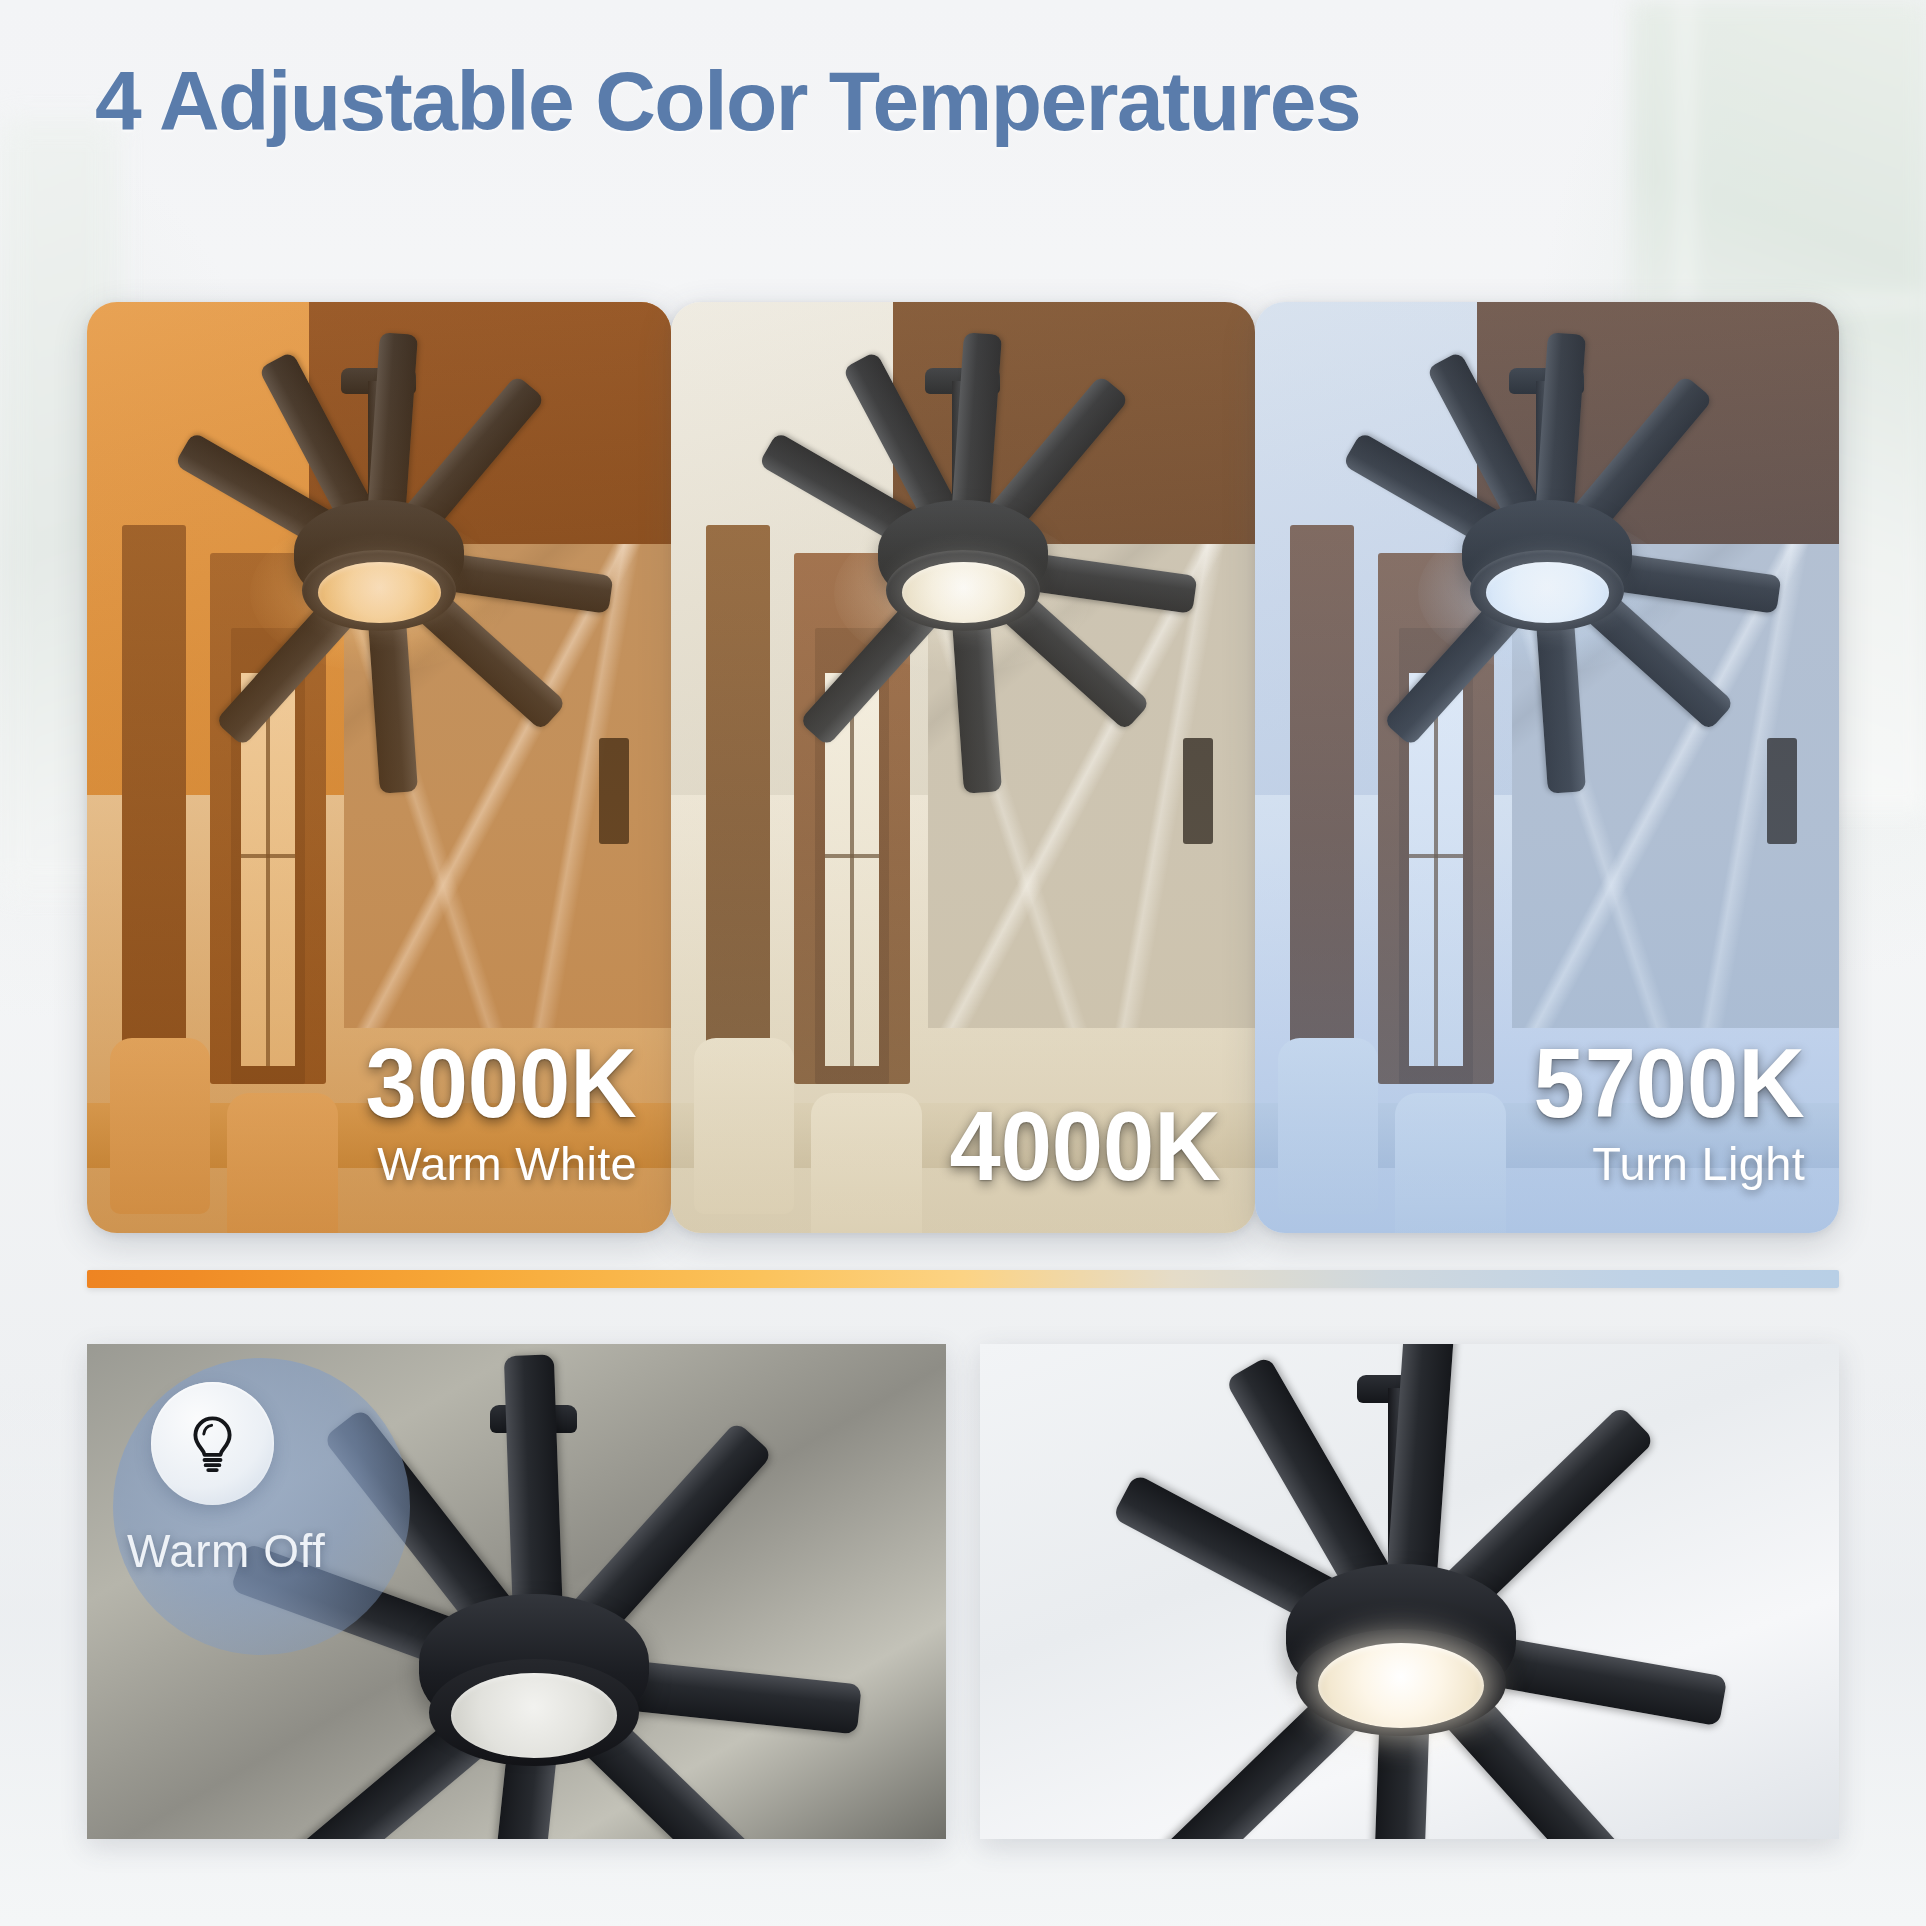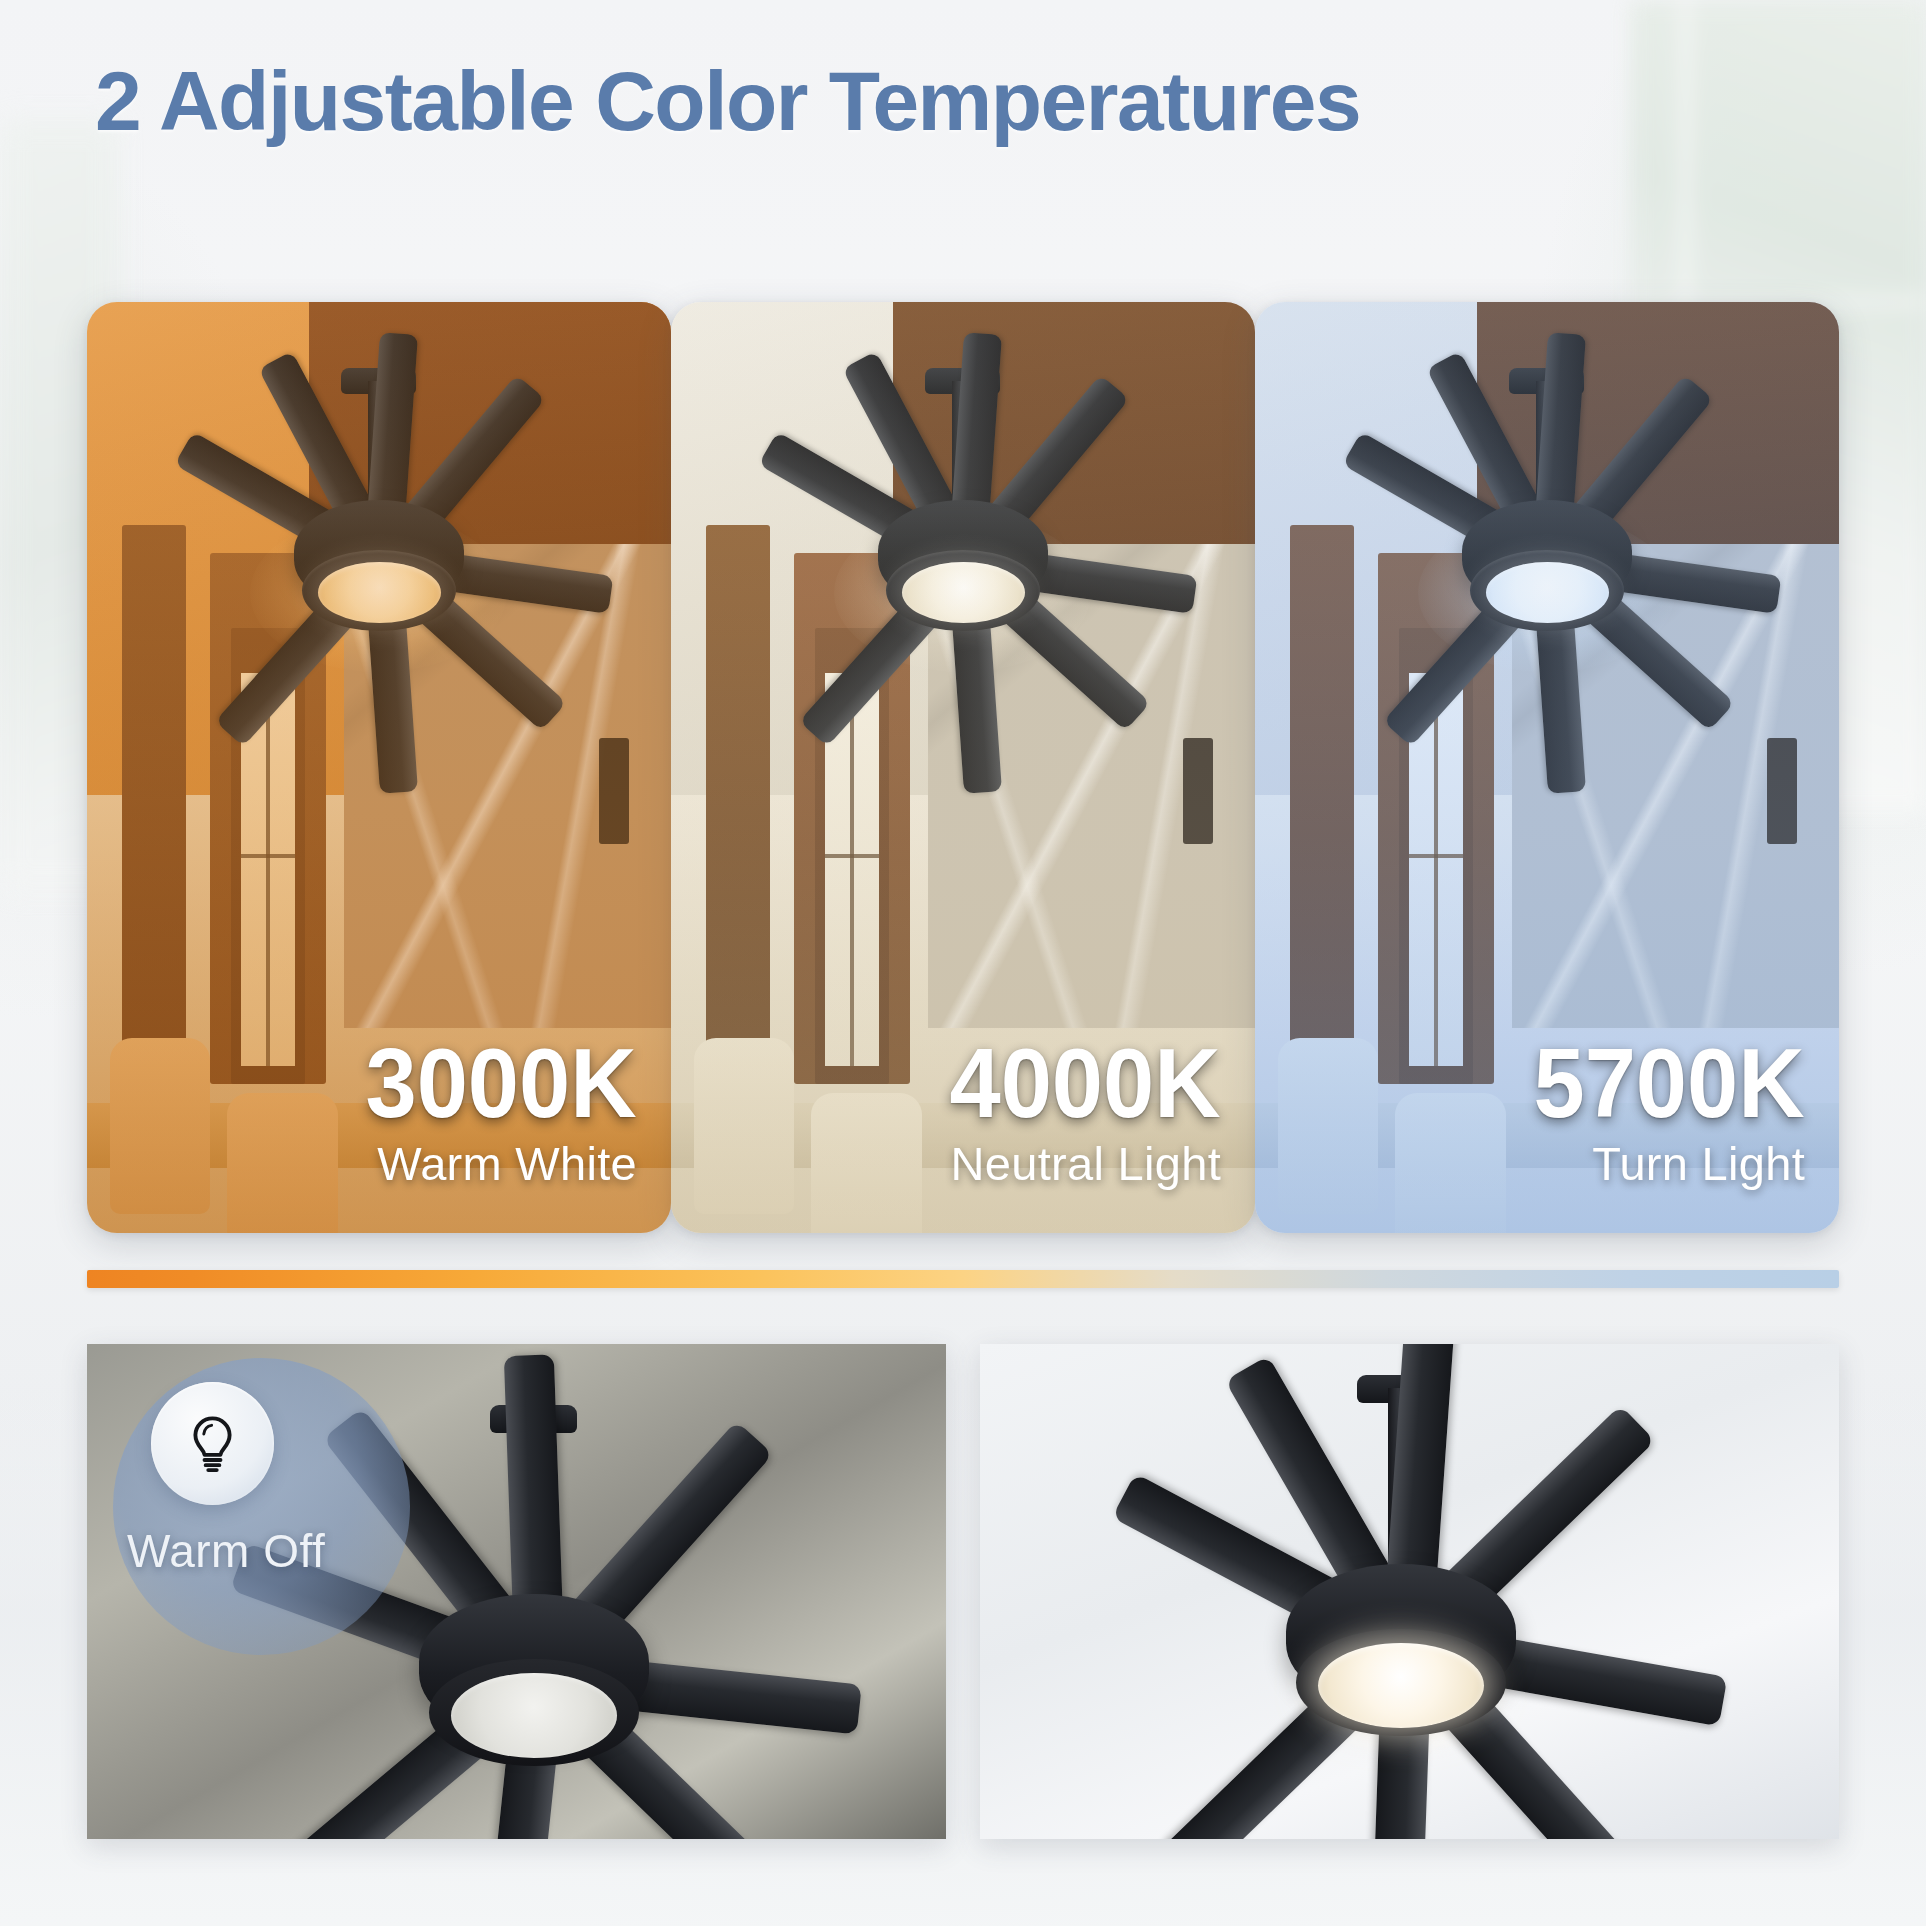--- a/index.html
+++ b/index.html
@@ -358,21 +358,21 @@
 </style>
 </head>
 <body>
 
 <div class="bg-wash"></div>
 <div class="bg-window"></div>
 <div class="bg-left"></div>
 <div class="bg-floor"></div>
 
 <div class="header">
-  <div class="title">2 Adjustable Color Temperatures</div>
+  <div class="title">4 Adjustable Color Temperatures</div>
 </div>
 
 <div class="card-row">
 
   <div class="card" id="card0">
     <div class="scene">
       <div class="ceiling" style="background: linear-gradient(165deg, rgb(232, 165, 89) 0%, rgb(221, 150, 72) 45%, rgb(207, 135, 56) 100%);"></div>
       <div class="wall" style="background: linear-gradient(rgb(232, 211, 178) 0%, rgb(220, 191, 149) 55%, rgb(207, 168, 115) 100%);"></div>
       <div class="wall-panel" style="background: linear-gradient(175deg, rgb(138, 79, 38) 0%, rgb(112, 60, 26) 100%);"></div>
       <div class="marble" style="background-color: rgb(185, 147, 108);">
@@ -444,21 +444,20 @@
           <div class="blade" style="transform: rotate(42deg);"></div>
           <div class="blade" style="transform: rotate(86deg);"></div>
           <div class="blade" style="transform: rotate(132deg);"></div>
         </div>
       <div class="hub-outer"></div>
       <div class="hub-ring"></div>
       <div class="led" style="background: radial-gradient(circle at 50% 42%, rgb(255, 255, 255) 0%, rgb(248, 243, 230) 44%, rgb(236, 227, 205) 78%, rgb(214, 203, 177) 100%); box-shadow: rgba(255, 255, 255, 0.22) 0px 0px 26px 6px, rgba(255, 255, 255, 0.55) 0px 2px 5px inset;"></div>
     </div>
     <div class="klabel">
       <div class="kvalue">4000K</div>
-      <div class="kname">Neutral Light</div>
     </div>
   <div class="tint" style="position: absolute; inset: 0px; pointer-events: none; z-index: 5; background: linear-gradient(rgba(240, 232, 210, 0.12) 0%, rgba(226, 213, 180, 0.2) 58%, rgba(214, 198, 158, 0.32) 100%);"></div>
     </div>
 
   <div class="card" id="card2">
     <div class="scene">
       <div class="ceiling" style="background: linear-gradient(165deg, rgb(223, 230, 239) 0%, rgb(211, 220, 235) 45%, rgb(198, 210, 228) 100%);"></div>
       <div class="wall" style="background: linear-gradient(rgb(228, 235, 244) 0%, rgb(213, 222, 240) 55%, rgb(197, 210, 232) 100%);"></div>
       <div class="wall-panel" style="background: linear-gradient(175deg, rgb(106, 74, 55) 0%, rgb(83, 56, 42) 100%);"></div>
       <div class="marble" style="background-color: rgb(182, 191, 205);">

